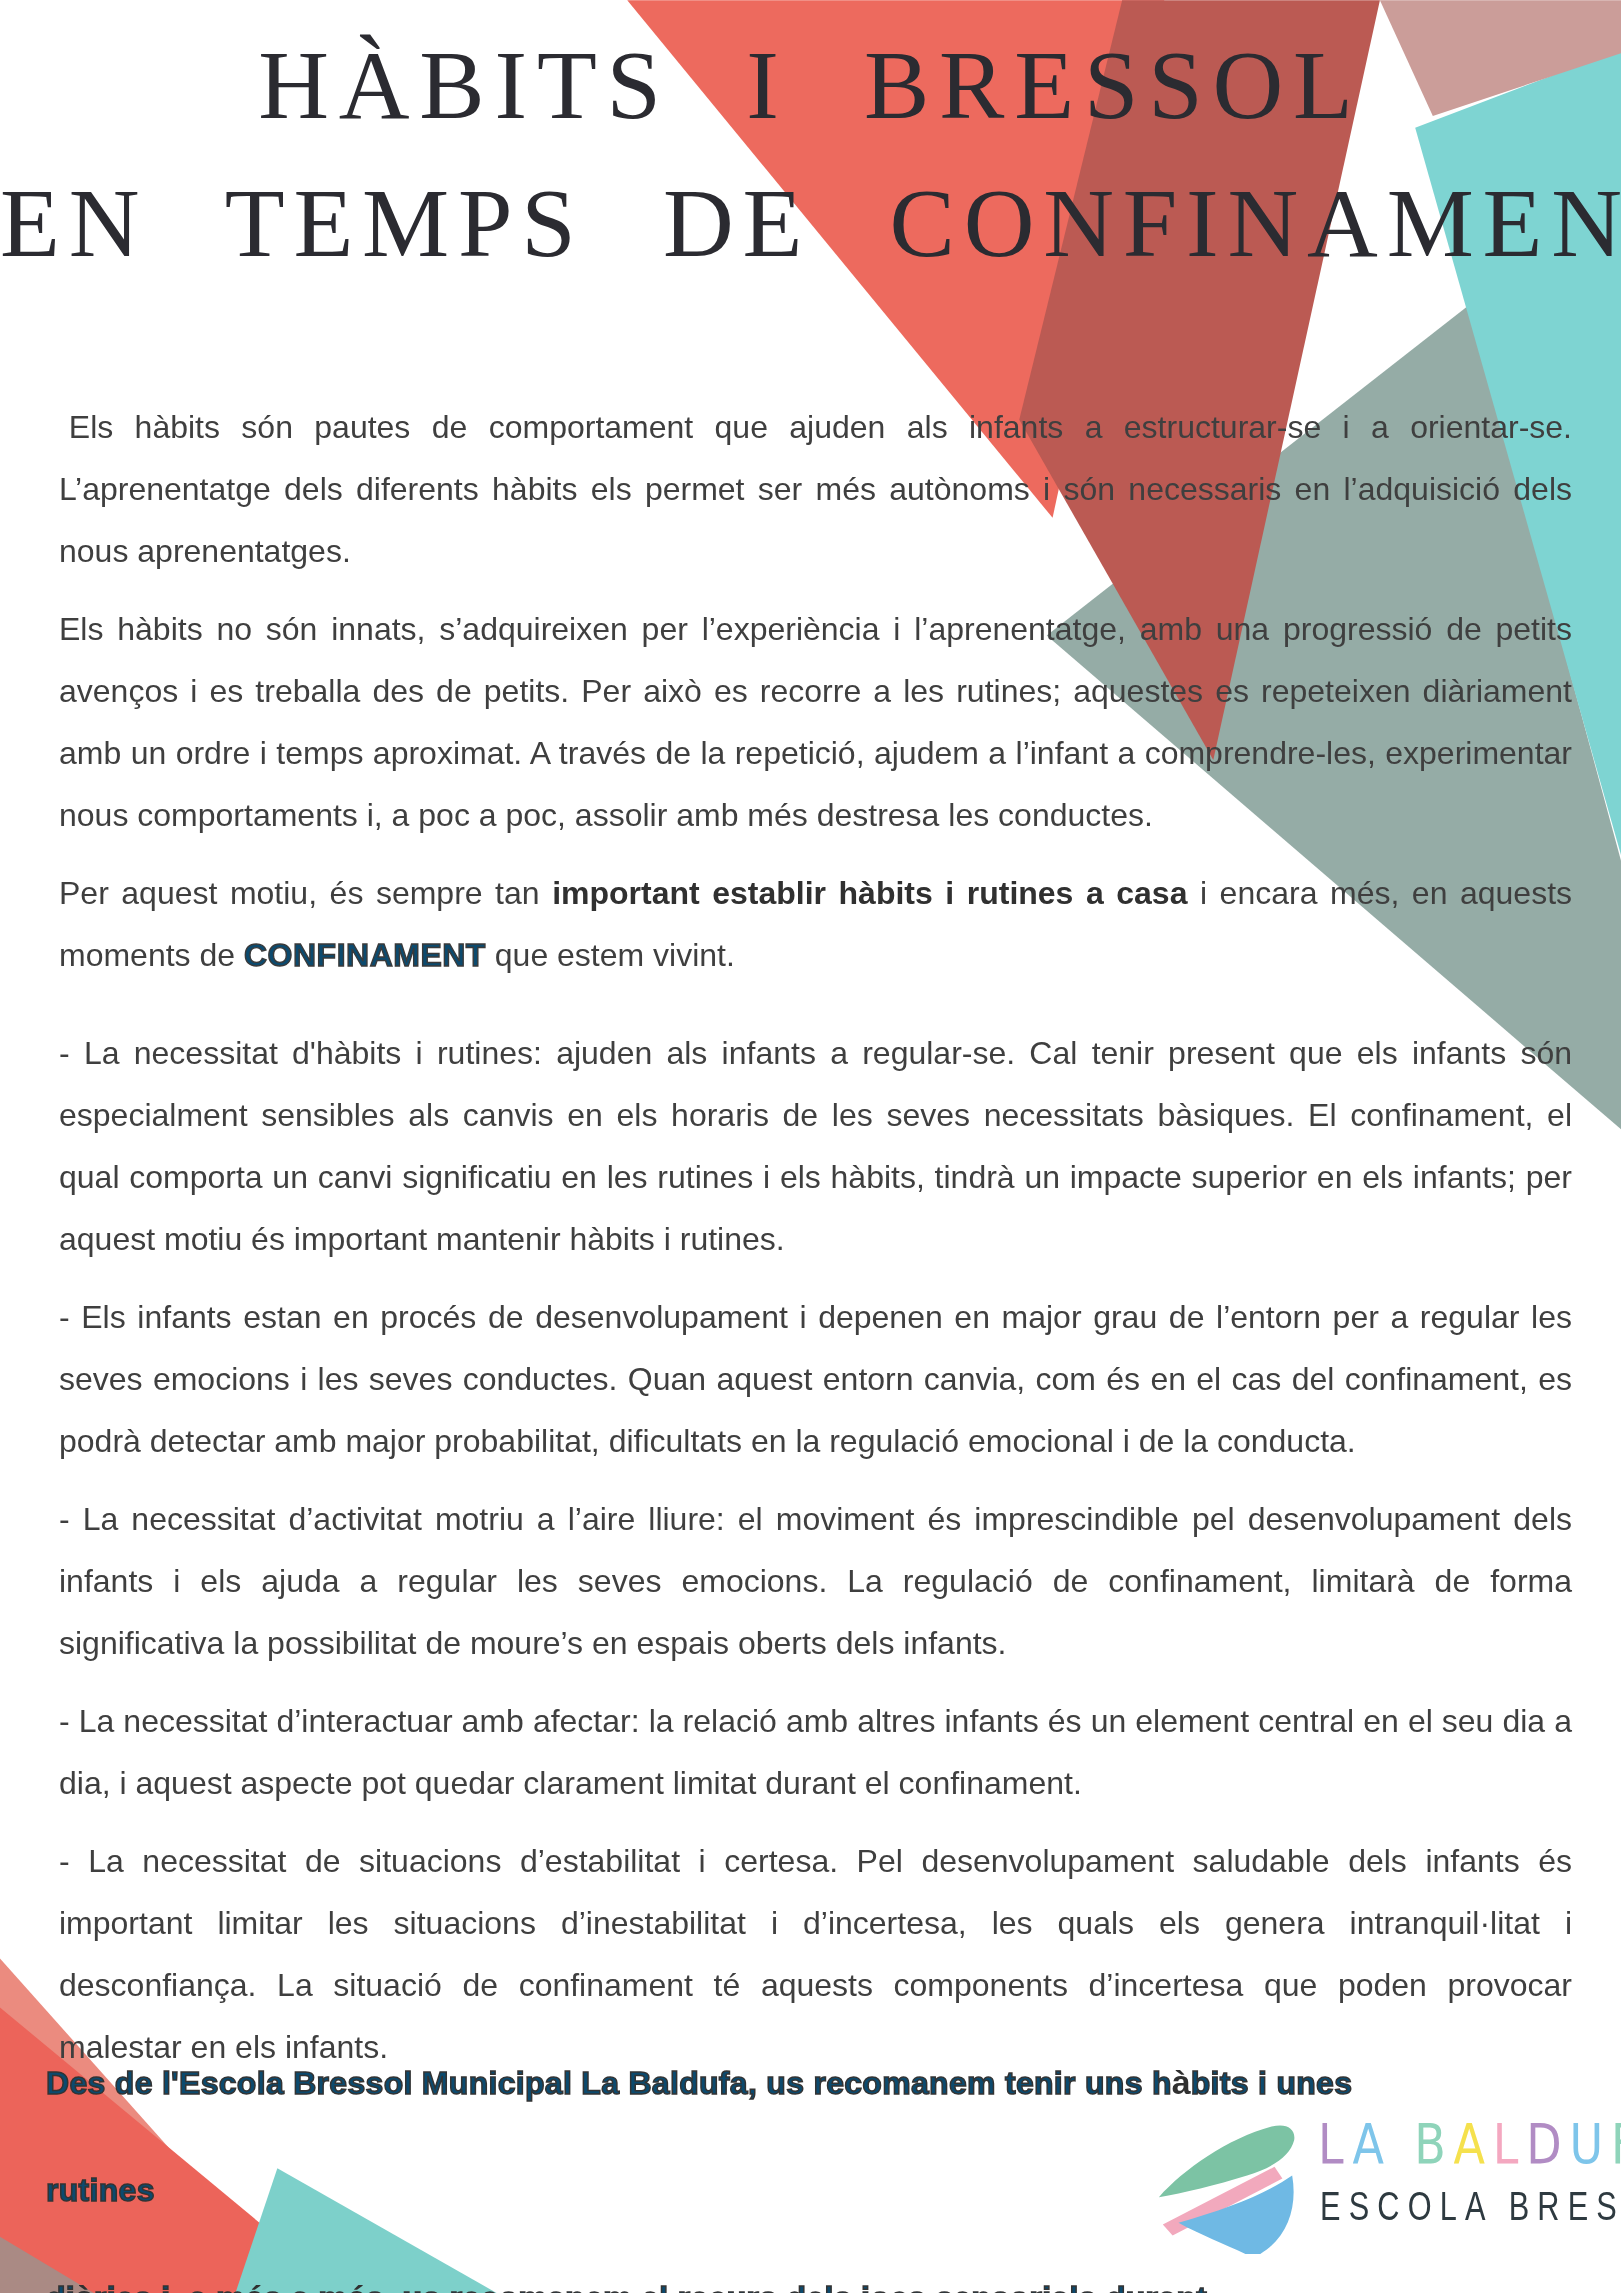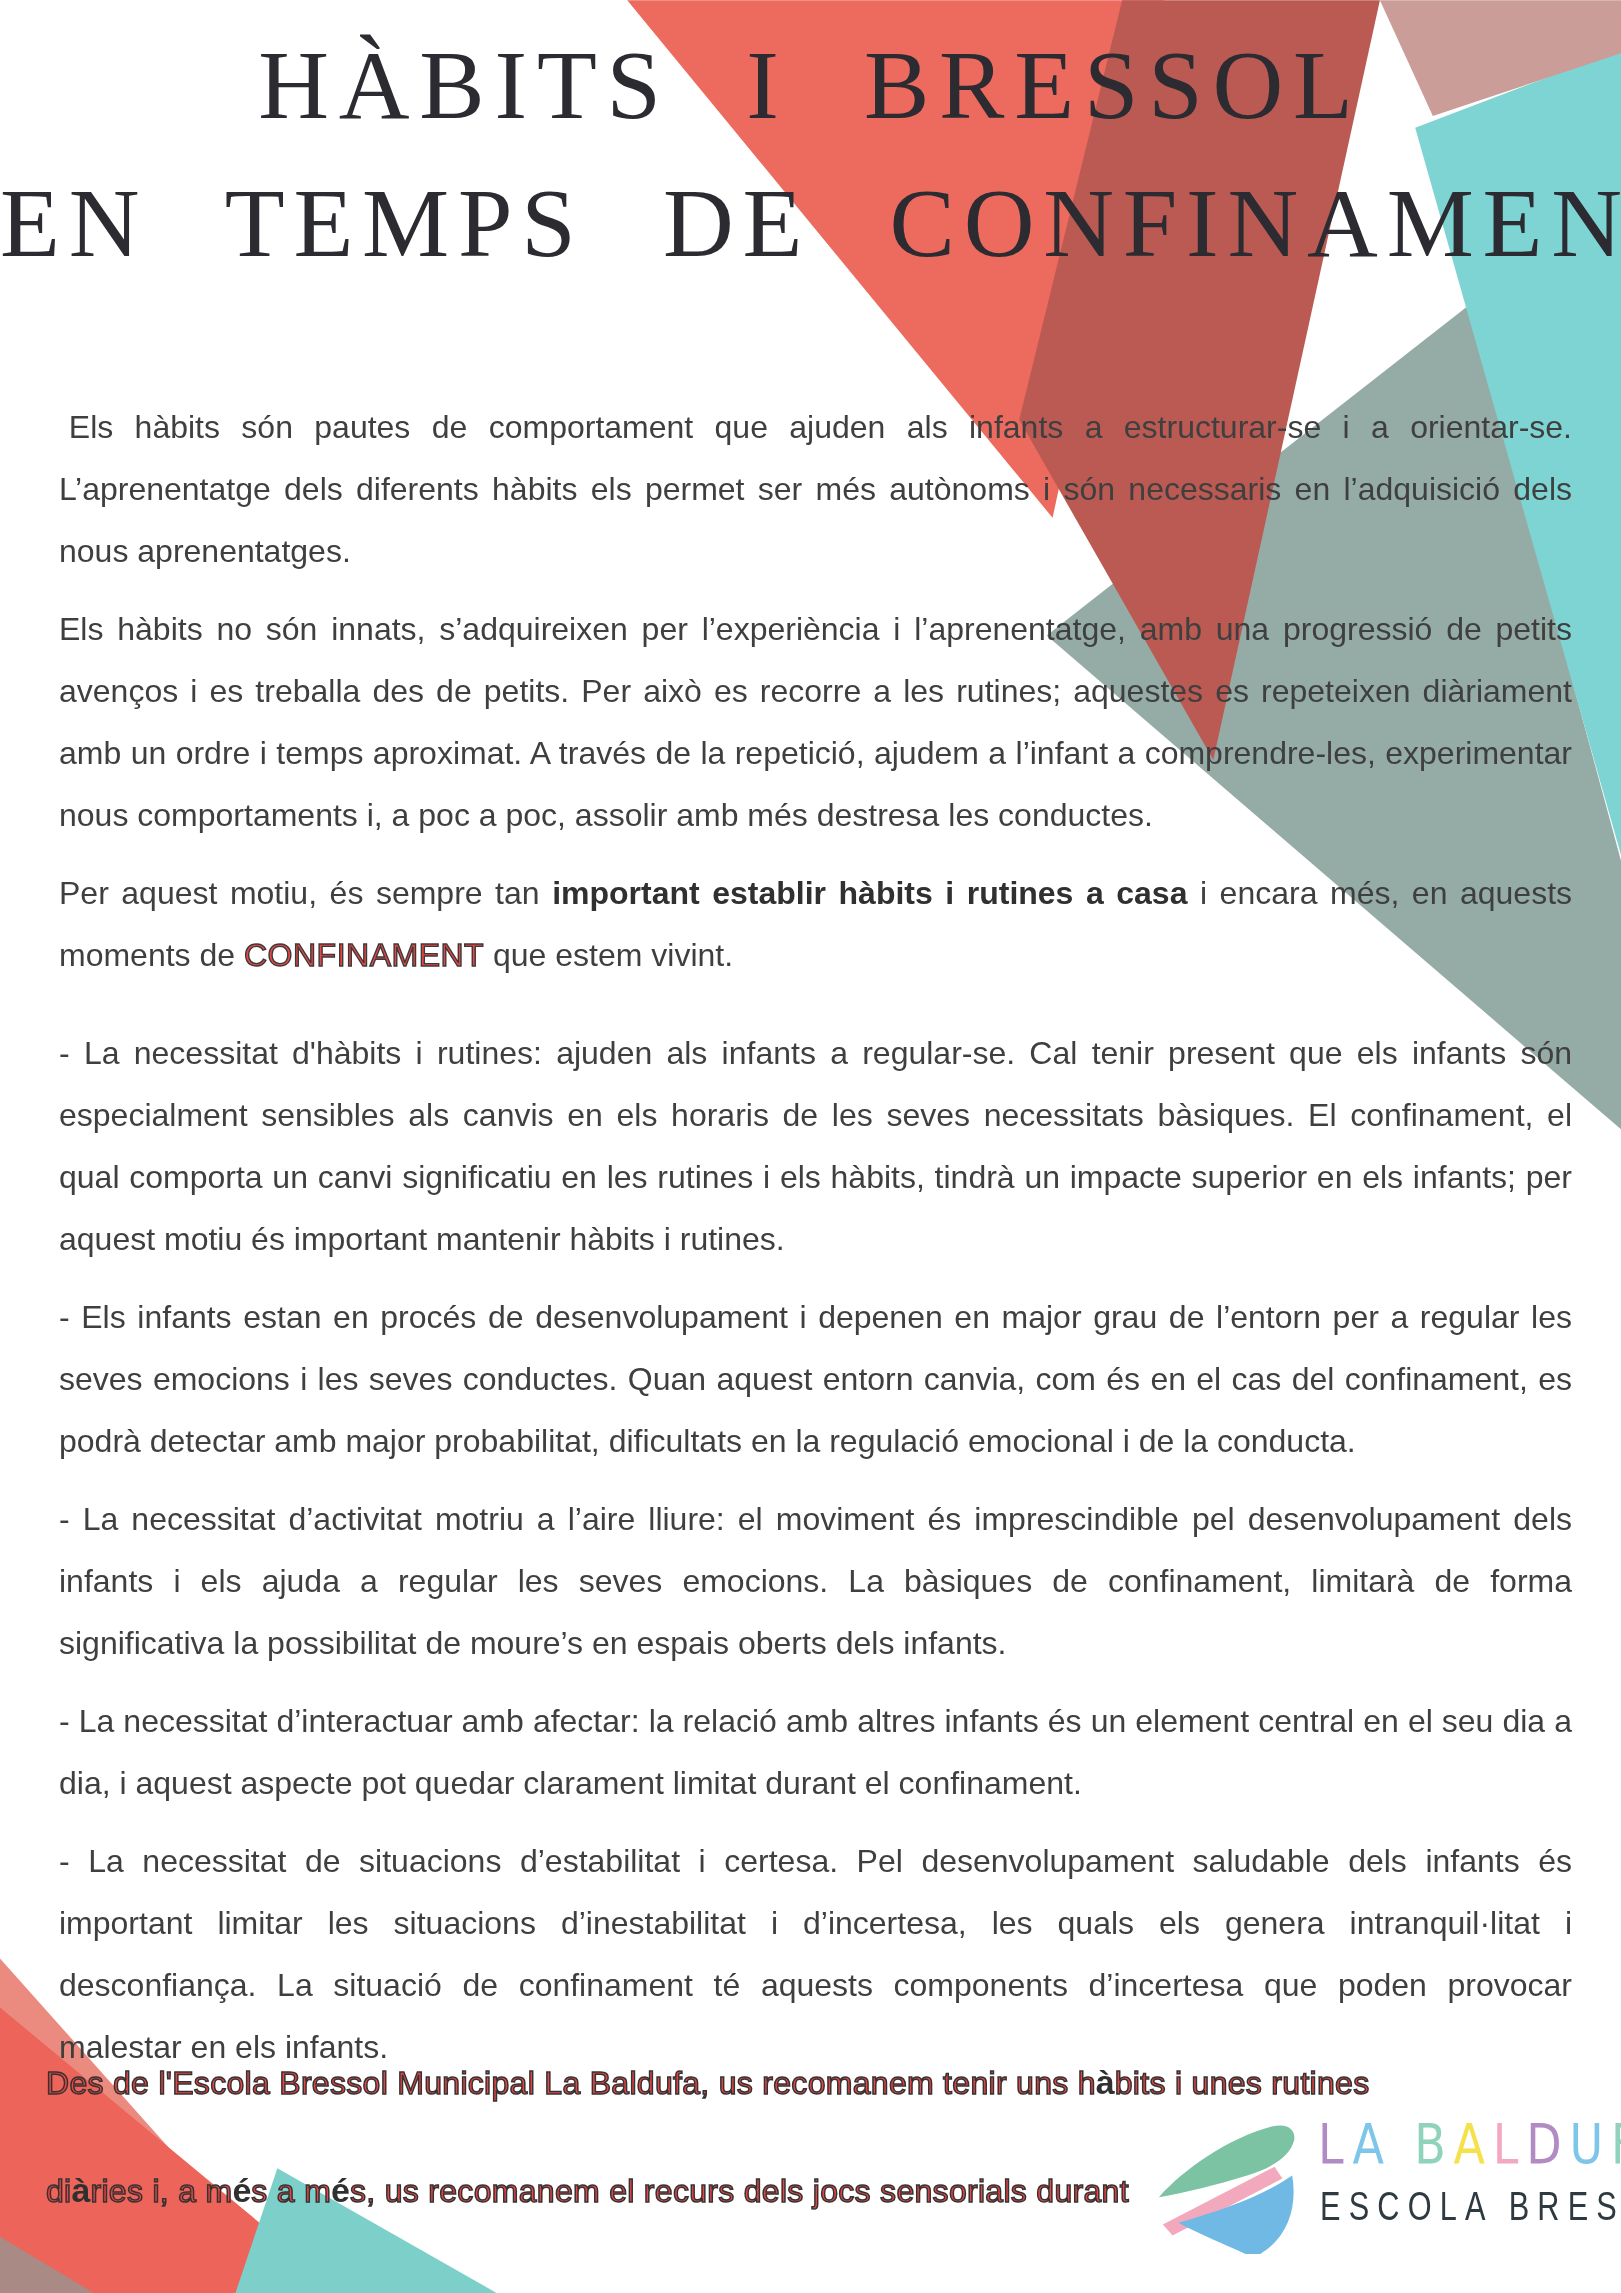--- a/index.html
+++ b/index.html
@@ -31,23 +31,23 @@
     text-align:justify;
   }
   #body-text p{margin:16px;padding:0;}
   .indent{text-indent:9.8px;}
   #p4{margin-top:31px !important;}
   #bullets{margin-top:36px;}
 
   .seg-normal{font-weight:400;}
   .seg-bold{font-weight:700;color:#303030;}
   .seg-outline{
-    color:#ef4444;
+    color:#0c4a6e;
     -webkit-text-stroke:1.4px #3a3a3a;
-    font-weight:400;
+    font-weight:700;
     letter-spacing:0.5px;
   }
   @supports not (-webkit-text-stroke: 1px #000){
     .seg-outline{color:#3a3a3a;}
   }
 
   
   #footer-text{
     position:absolute;left:46px;top:2029px;width:1333px;
     font-size:32px;line-height:107px;
@@ -97,21 +97,21 @@
   <div class="title layer" id="title-line1">HÀBITS I BRESSOL</div>
   <div class="title layer" id="title-line2">EN TEMPS DE CONFINAMENT</div>
 
   <div id="body-text" class="layer">
     <p class="indent">Els hàbits són pautes de comportament que ajuden als infants a estructurar-se i a orientar-se. L’aprenentatge dels diferents hàbits els permet ser més autònoms i són necessaris en l’adquisició dels nous aprenentatges.</p>
     <p>Els hàbits no són innats, s’adquireixen per l’experiència i l’aprenentatge, amb una progressió de petits avenços i es treballa des de petits. Per això es recorre a les rutines; aquestes es repeteixen diàriament amb un ordre i temps aproximat. A través de la repetició, ajudem a l’infant a comprendre-les, experimentar nous comportaments i, a poc a poc, assolir amb més destresa les conductes.</p>
     <p><span class="seg-normal">Per aquest motiu, és sempre tan </span><span class="seg-bold">important establir hàbits i rutines a casa</span><span class="seg-normal"> i encara més, en aquests moments de </span><span class="seg-outline">CONFINAMENT</span><span class="seg-normal"> que estem vivint.</span></p>
     <div id="bullets">
       <p>- La necessitat d'hàbits i rutines: ajuden als infants a regular-se. Cal tenir present que els infants són especialment sensibles als canvis en els horaris de les seves necessitats bàsiques. El confinament, el qual comporta un canvi significatiu en les rutines i els hàbits, tindrà un impacte superior en els infants; per aquest motiu és important mantenir hàbits i rutines.</p>
       <p>- Els infants estan en procés de desenvolupament i depenen en major grau de l’entorn per a regular les seves emocions i les seves conductes. Quan aquest entorn canvia, com és en el cas del confinament, es podrà detectar amb major probabilitat, dificultats en la regulació emocional i de la conducta.</p>
-      <p>- La necessitat d’activitat motriu a l’aire lliure: el moviment és imprescindible pel desenvolupament dels infants i els ajuda a regular les seves emocions. La bàsiques de confinament, limitarà de forma significativa la possibilitat de moure’s en espais oberts dels infants.</p>
+      <p>- La necessitat d’activitat motriu a l’aire lliure: el moviment és imprescindible pel desenvolupament dels infants i els ajuda a regular les seves emocions. La regulació de confinament, limitarà de forma significativa la possibilitat de moure’s en espais oberts dels infants.</p>
       <p>- La necessitat d’interactuar amb afectar: la relació amb altres infants és un element central en el seu dia a dia, i aquest aspecte pot quedar clarament limitat durant el confinament.</p>
       <p>- La necessitat de situacions d’estabilitat i certesa. Pel desenvolupament saludable dels infants és important limitar les situacions d’inestabilitat i d’incertesa, les quals els genera intranquil·litat i desconfiança. La situació de confinament té aquests components d’incertesa que poden provocar malestar en els infants.</p>
     </div>
   </div>
 
   <div id="footer-text" class="layer"><span class="seg-outline">Des de l'Escola Bressol Municipal La Baldufa, us recomanem tenir uns h</span><span class="seg-bold">à</span><span class="seg-outline">bits i unes rutines</span><br><span class="seg-outline">di</span><span class="seg-bold">à</span><span class="seg-outline">ries i, a m</span><span class="seg-bold">é</span><span class="seg-outline">s a m</span><span class="seg-bold">é</span><span class="seg-outline">s, us recomanem el recurs dels jocs sensorials durant</span><br></div>
 
   <div id="logo" class="layer">
     <svg id="logo-icon" width="157" height="147" viewBox="0 0 160 150">
       <path d="M10,92 C35,64 80,32 125,20 C140,16 150,22 148,34 C144,50 126,62 100,70 C68,80 35,88 10,92 Z" fill="#7cc3a4"></path>

